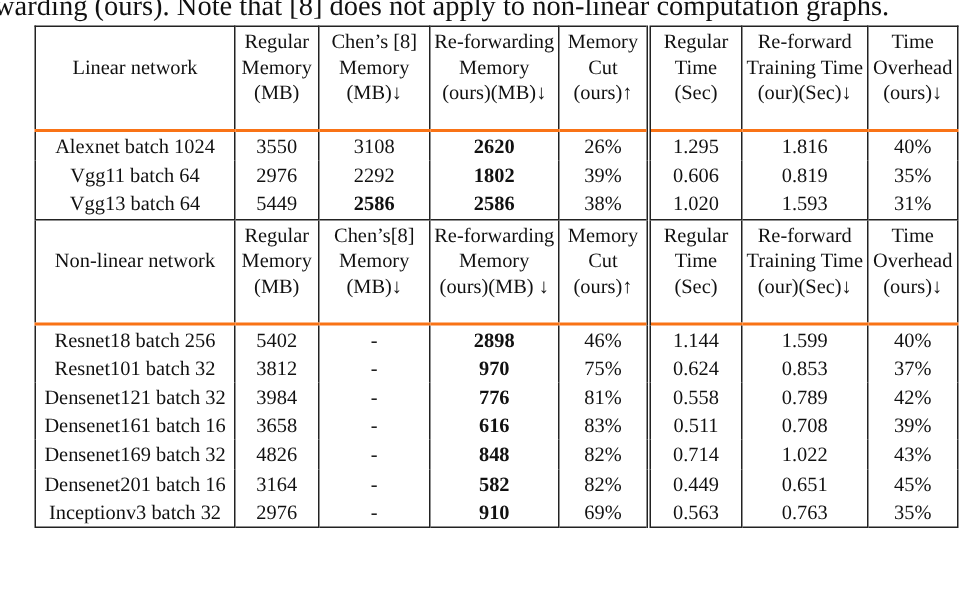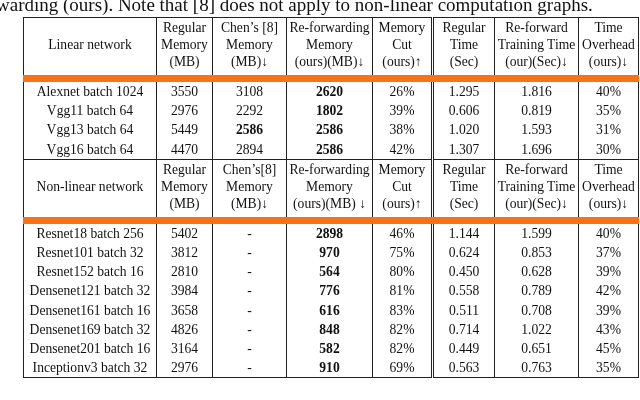--- a/index.html
+++ b/index.html
@@ -3,21 +3,21 @@
 <meta charset="utf-8">
 <style>
   html, body { margin:0; padding:0; background:#fff; }
   body { width:640px; height:400px; overflow:hidden; position:relative;
          font-family:"Liberation Serif","DejaVu Serif",serif; color:#111; }
   .caption { position:absolute; left:-4px; top:-6px; font-size:19px; white-space:nowrap; line-height:22px; }
   table.t { position:absolute; left:23px; top:17px; border-collapse:collapse;
             font-size:13.6px; line-height:17px; }
   table.t td { border-left:1px solid #222; border-right:1px solid #222;
                text-align:center; padding:0 2px; white-space:nowrap; }
-  table.t tr.hdr td { padding-top:1px; padding-bottom:5px; border-bottom:7px solid #f97316; border-top:1px solid #222;text-align:center; }
+  table.t tr.hdr td { padding-top:1px; padding-bottom:16px; border-bottom:2px solid #f97316; border-top:1px solid #222;text-align:center; }
   table.t tr.row td { height:19.2px; padding:0 2px; }
   table.t td.dbl { border-right:3px double #222; }
   .b { font-weight:bold; }
   .frame { border:1px solid #222; }
 </style>
 </head>
 <body>
 
 <div class="caption">warding (ours). Note that [8] does not apply to non-linear computation graphs.</div>
 
@@ -94,30 +94,20 @@
       <tr class="row">
         <td>Vgg13 batch 64</td>
         <td class="">5449</td>
         <td class="b">2586</td>
         <td class="b">2586</td>
         <td class="dbl">38%</td>
         <td class="">1.020</td>
         <td class="">1.593</td>
         <td class="">31%</td>
       </tr>
-      <tr class="row">
-        <td>Vgg16 batch 64</td>
-        <td class="">4470</td>
-        <td class="">2894</td>
-        <td class="b">2586</td>
-        <td class="dbl">42%</td>
-        <td class="">1.307</td>
-        <td class="">1.696</td>
-        <td class="">30%</td>
-      </tr>
       <tr class="hdr">
         <td>Non-linear network</td>
         <td>
           <div>Regular</div>
           <div>Memory</div>
           <div>(MB)</div>
         </td>
         <td>
           <div>Chen’s[8]</div>
           <div>Memory</div>
@@ -163,30 +153,20 @@
         <td>Resnet101 batch 32</td>
         <td class="">3812</td>
         <td class="">-</td>
         <td class="b">970</td>
         <td class="dbl">75%</td>
         <td class="">0.624</td>
         <td class="">0.853</td>
         <td class="">37%</td>
       </tr>
       <tr class="row">
-        <td>Resnet152 batch 16</td>
-        <td class="">2810</td>
-        <td class="">-</td>
-        <td class="b">564</td>
-        <td class="dbl">80%</td>
-        <td class="">0.450</td>
-        <td class="">0.628</td>
-        <td class="">39%</td>
-      </tr>
-      <tr class="row">
         <td>Densenet121 batch 32</td>
         <td class="">3984</td>
         <td class="">-</td>
         <td class="b">776</td>
         <td class="dbl">81%</td>
         <td class="">0.558</td>
         <td class="">0.789</td>
         <td class="">42%</td>
       </tr>
       <tr class="row">

